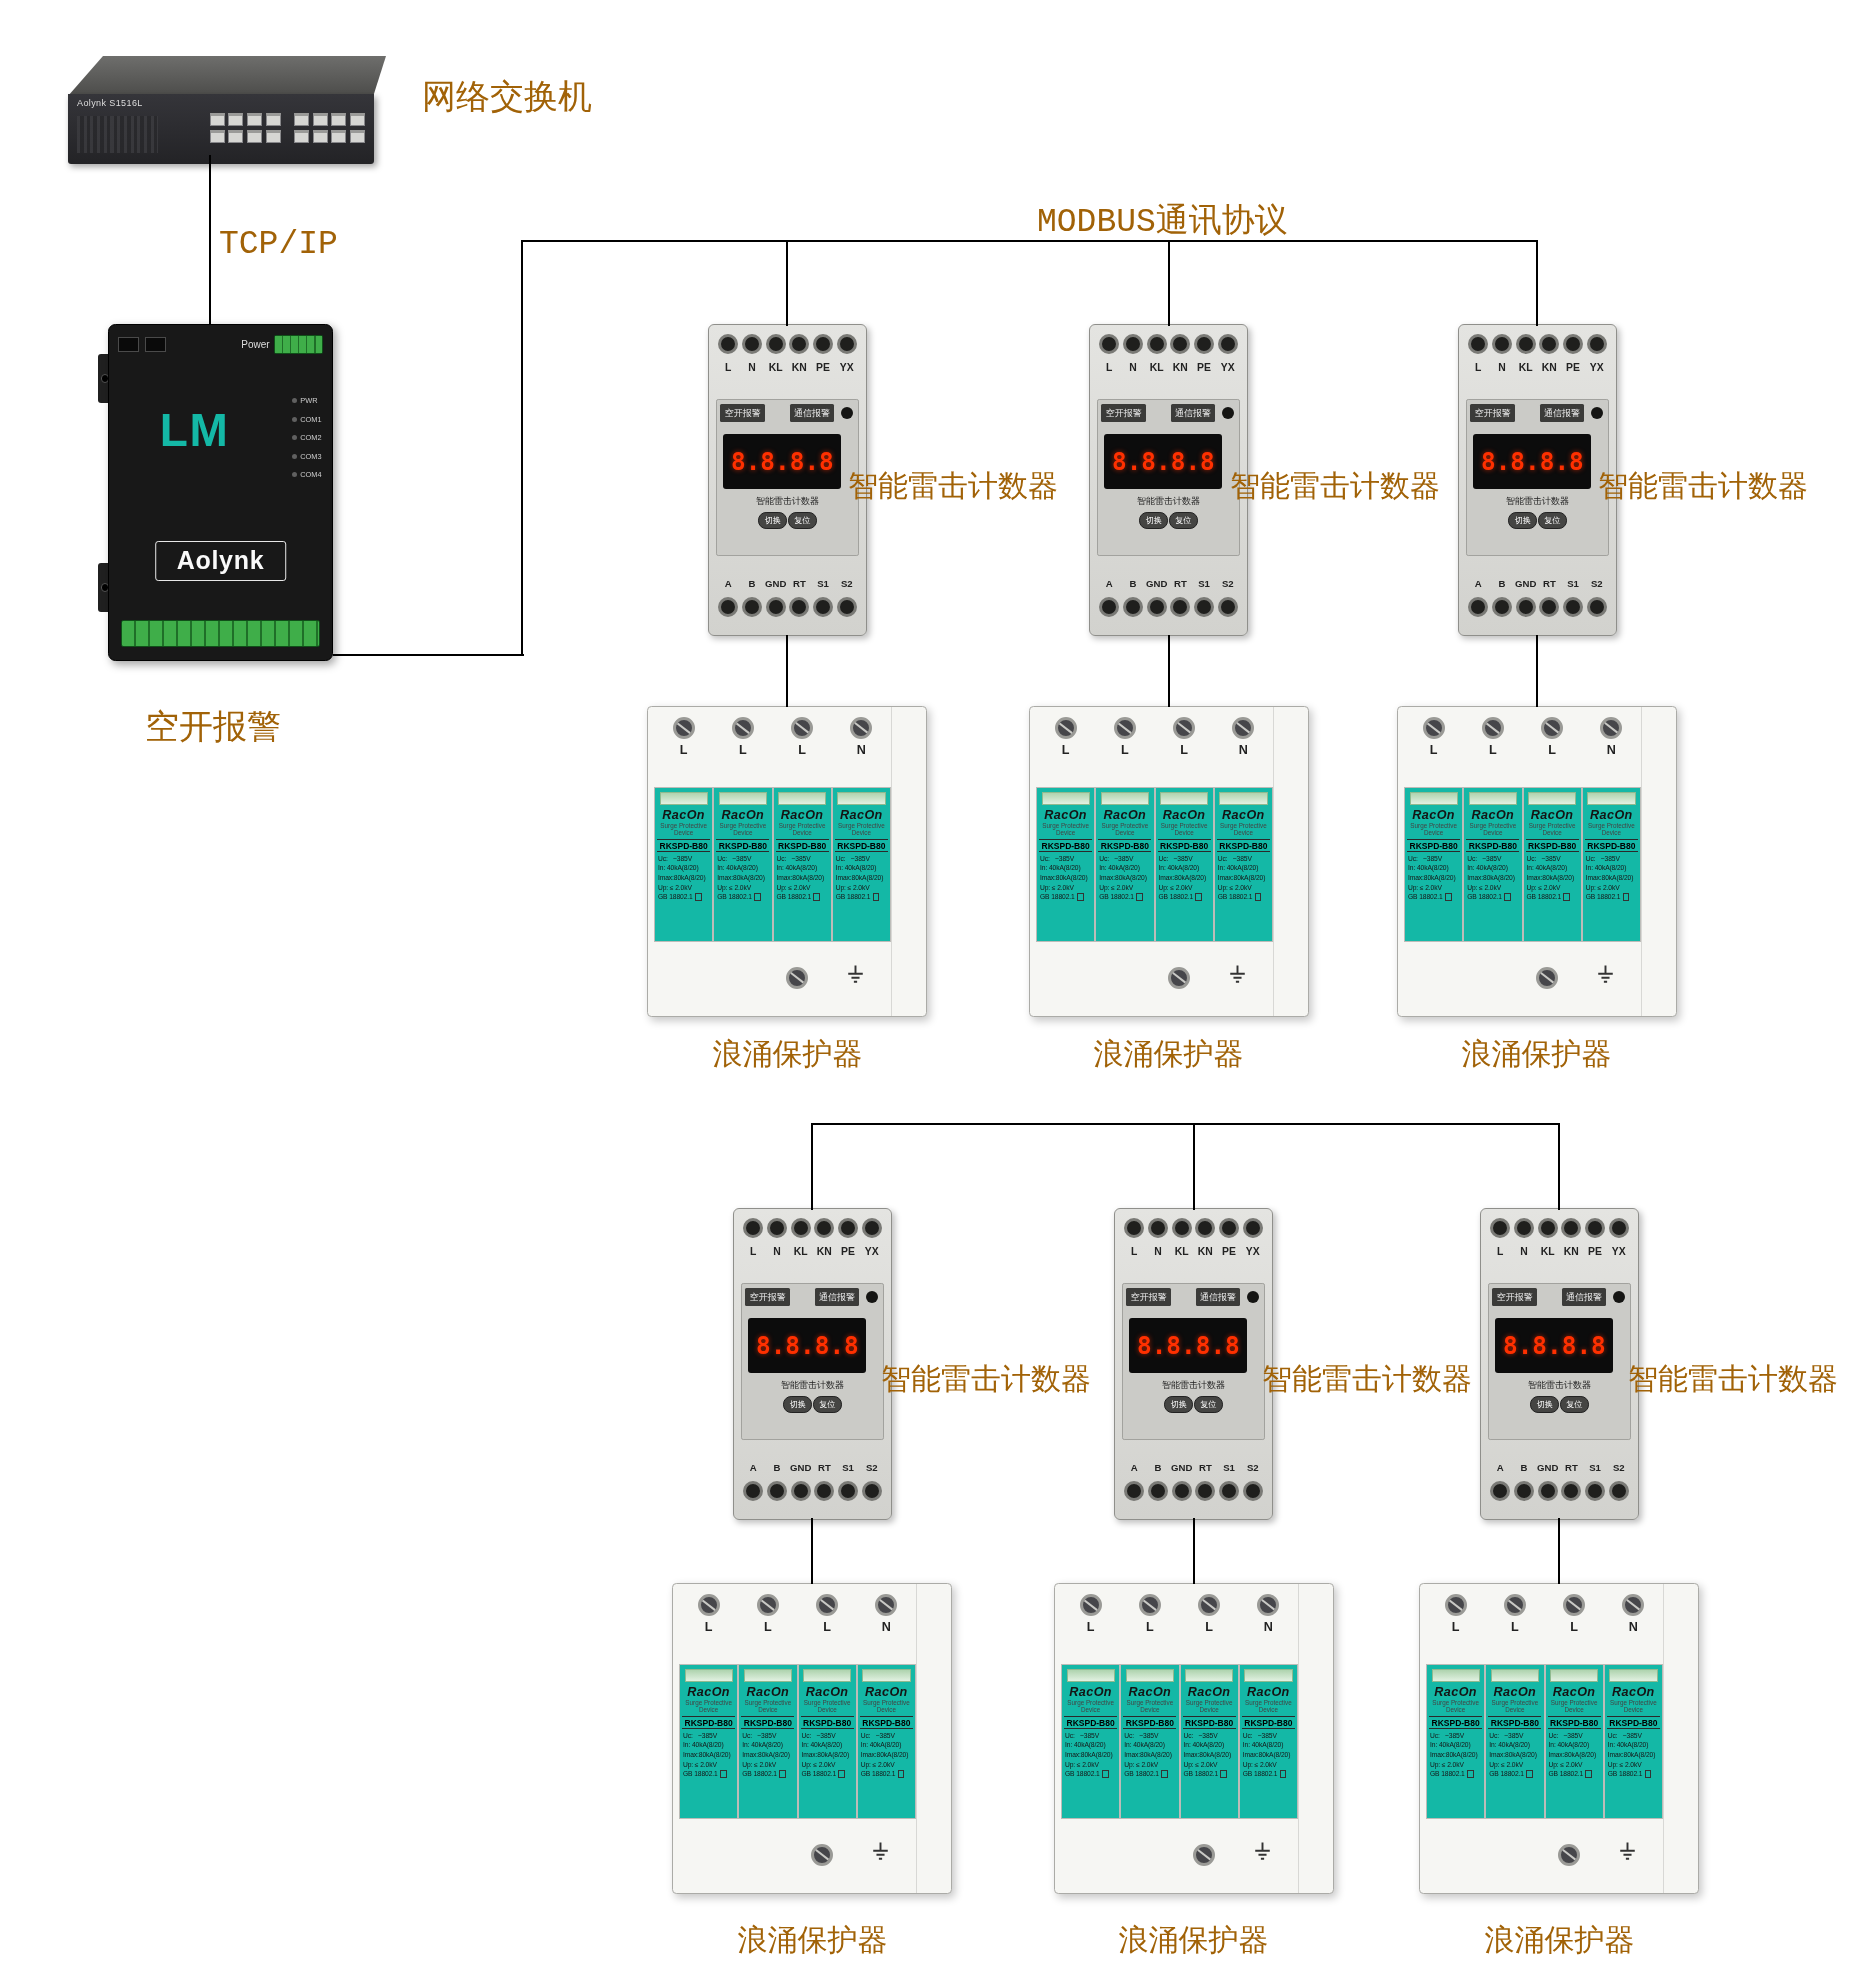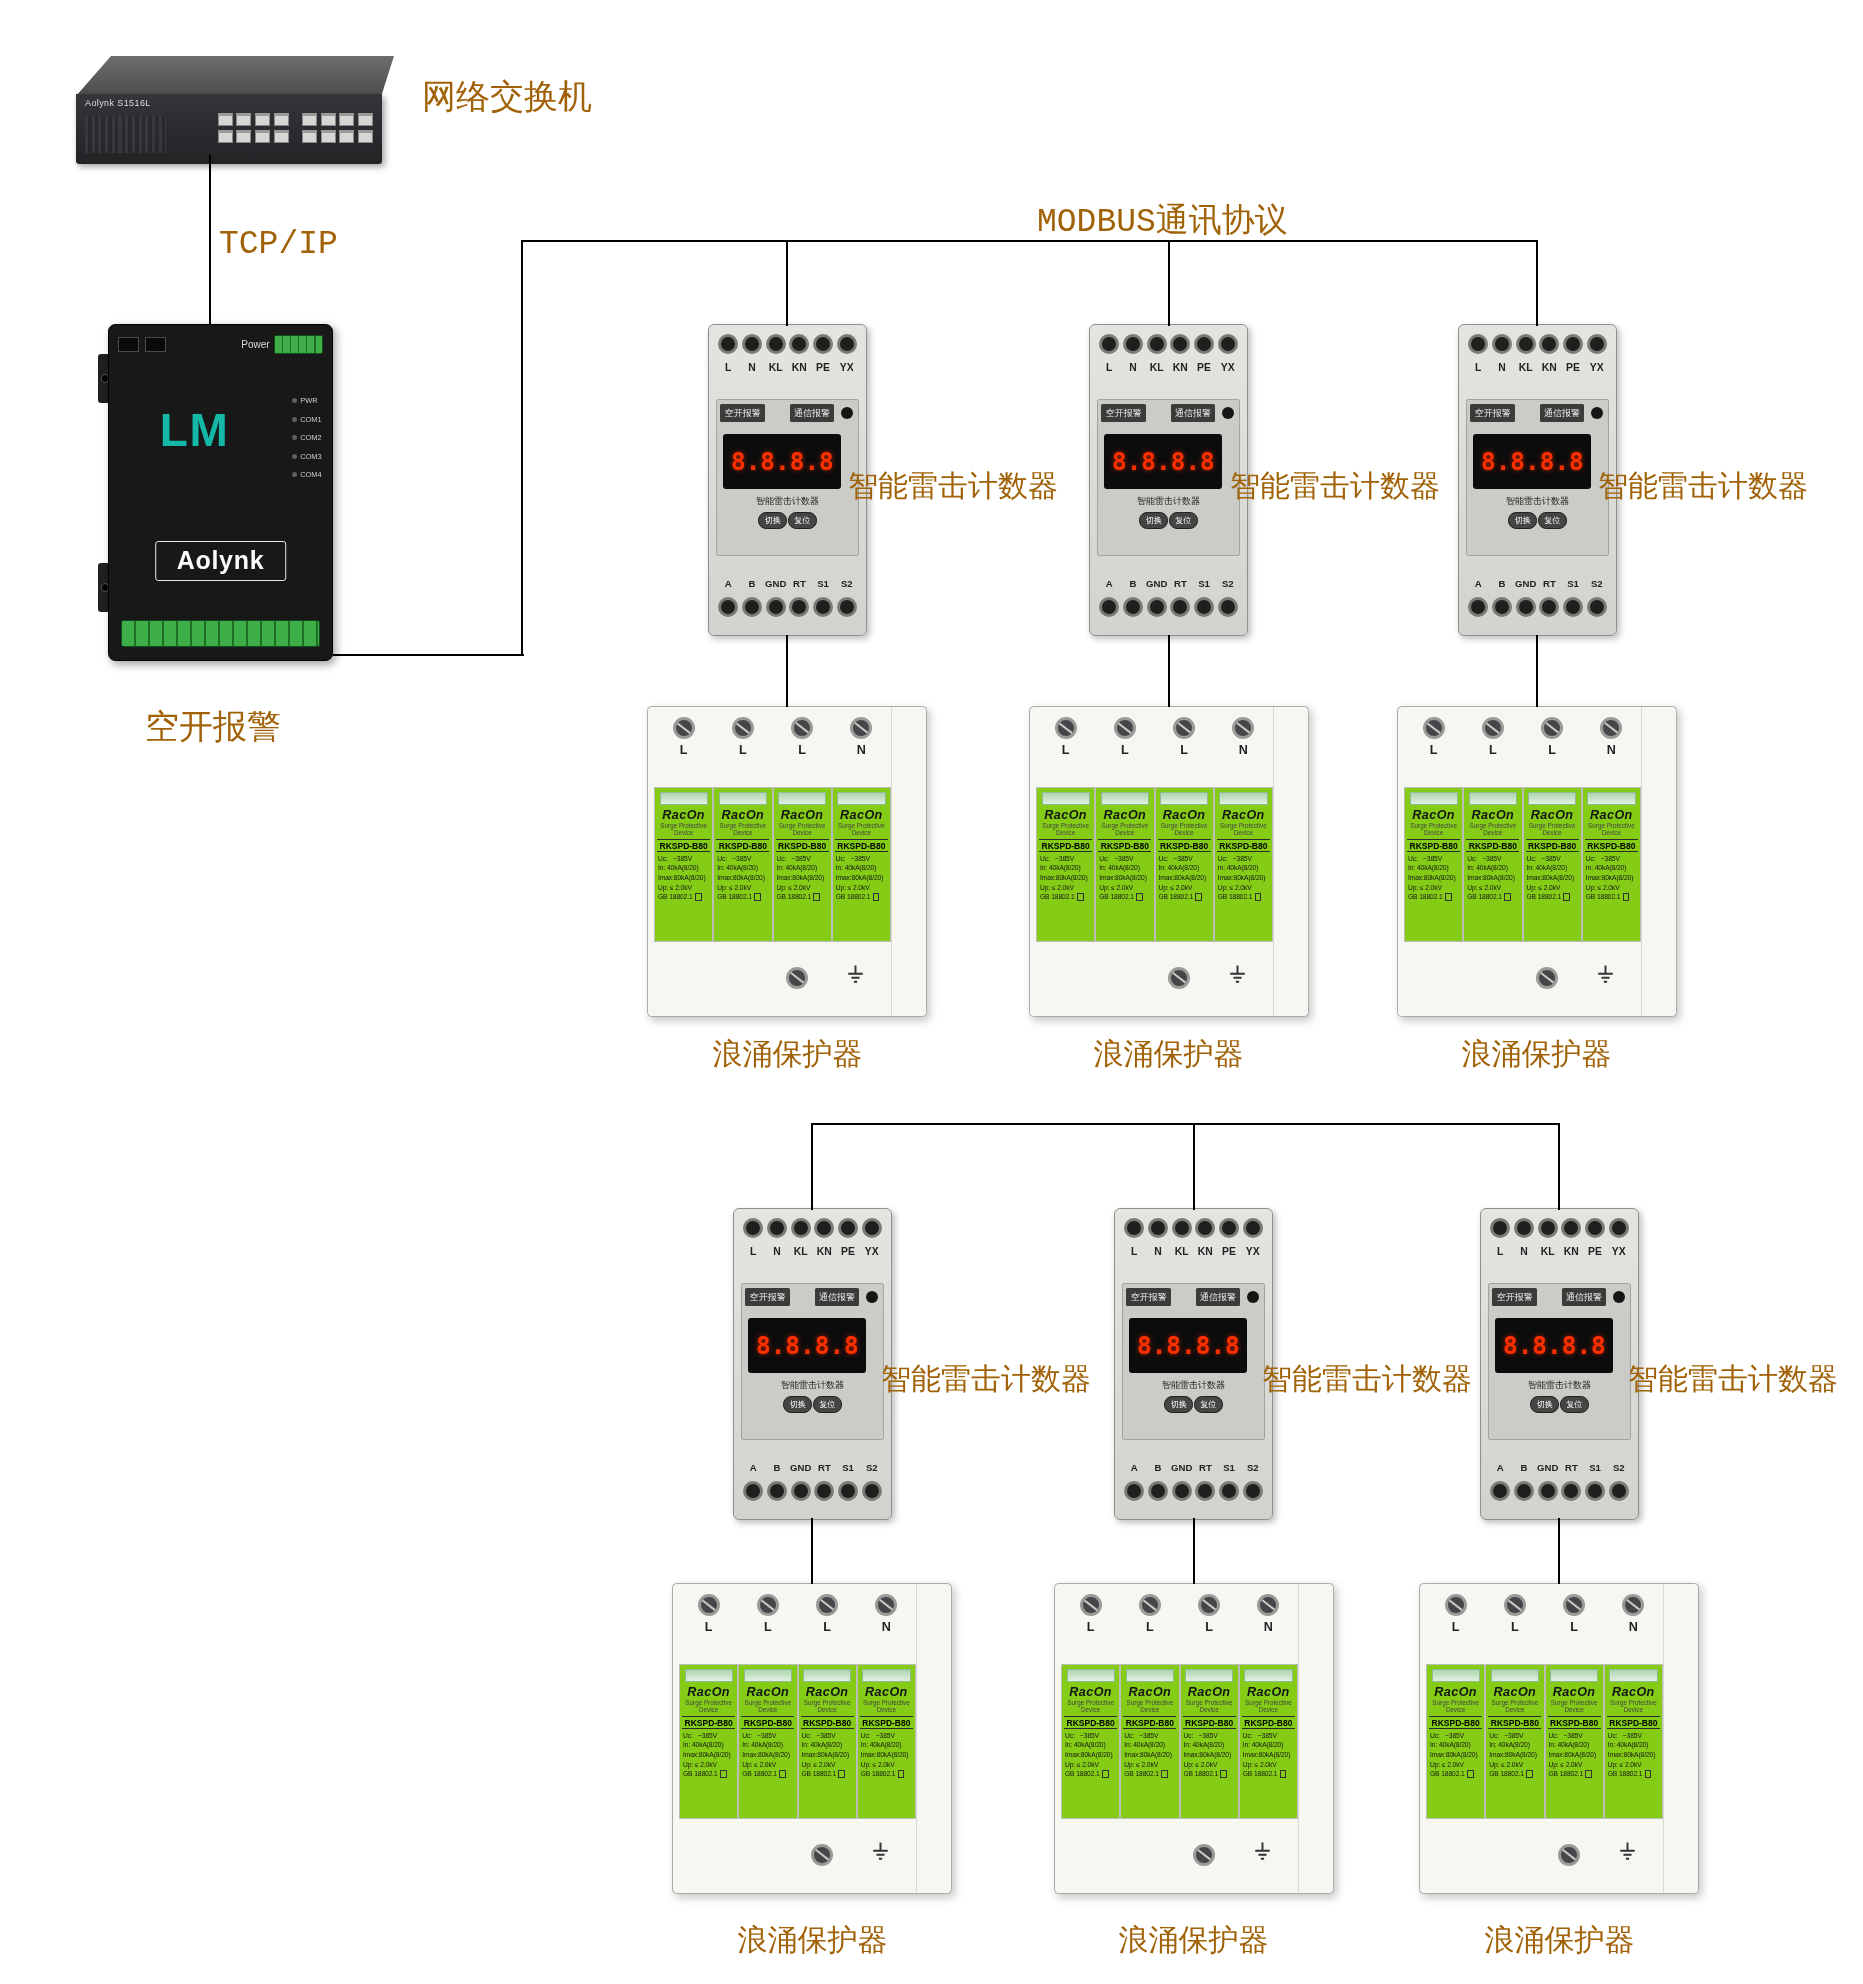--- a/index.html
+++ b/index.html
@@ -12,21 +12,21 @@
 
   
   .caption{position:absolute;font-family:"Liberation Serif",serif;color:#a16207;white-space:nowrap}
   .cap-46{font-size:34px}
   .cap-44{font-size:33px}
   .cap-40{font-size:30px}
   .centered{text-align:center}
   .mono-label{font-family:"Liberation Mono","DejaVu Sans Mono",monospace}
 
   
-  .switch{position:absolute;left:76px;top:56px;width:318px;height:83px}
+  .switch{position:absolute;left:68px;top:56px;width:318px;height:83px}
   .sw-top{position:absolute;left:0;top:0;width:318px;height:40px;background:linear-gradient(#6e6e6c,#4c4c4a);clip-path:polygon(11% 0,100% 0,96% 100%,0 100%)}
   .sw-front{position:absolute;left:0;top:38px;width:306px;height:70px;background:linear-gradient(#35353a,#232326);border-radius:0 0 3px 3px;box-shadow:2.2px 3px 6px rgba(0,0,0,.35)}
   .sw-model{position:absolute;left:9px;top:4.4px;font-size:9px;color:#ddd;letter-spacing:0.4px}
   .sw-vents{position:absolute;left:9px;top:22px;width:81px;height:37px;background:repeating-linear-gradient(90deg,#3c3c40 0 3px,#28282b 3px 6.7px);opacity:.8}
   .sw-ports{position:absolute;right:9px;top:19px;display:flex;gap:13.3px}
   .sw-portgroup{display:grid;grid-template-columns:repeat(4,1fr);gap:3.7px}
   .sw-port{width:15px;height:13.3px;background:#d6d6d3;border:0.7px solid #87878a;border-top:3px solid #9a9a98}
 
   
   .gateway{position:absolute;left:108px;top:324px;width:225px;height:337px}
@@ -68,21 +68,21 @@
 
   
   .spd{position:absolute;width:280px;height:311px;background:#f6f6f3;border:1.5px solid #ababa7;border-radius:4.4px;box-shadow:3px 3.7px 8.1px rgba(0,0,0,.22)}
   .spd-flange{position:absolute;top:0;right:0;width:35px;height:100%;border-left:0.7px solid #d8d8d5}
   .spd-screwrow{position:absolute;top:10.4px;left:6px;width:237px;display:flex}
   .spd-cell{flex:1;display:flex;flex-direction:column;align-items:center;gap:3.7px}
   .screw-b{width:22px;height:22px;border-radius:50%;background:#46464a;border:3px solid #9a9a96;position:relative;overflow:hidden}
   .screw-b::after{content:"";position:absolute;left:-1.5px;right:-1.5px;top:6.7px;height:2.2px;background:#c9c9c5;transform:rotate(38deg)}
   .spd-tlabel{font-weight:bold;font-size:12.6px;color:#222}
   .spd-modules{position:absolute;top:80px;left:6px;width:237px;height:155px;display:flex}
-  .mod{flex:1;border:0.7px solid #bcbcb8;background:#84cc16;padding:3.7px 1.5px 1.5px;display:flex;flex-direction:column;overflow:hidden}
+  .mod{flex:1;border:0.7px solid #bcbcb8;background:#14b8a6;padding:3.7px 1.5px 1.5px;display:flex;flex-direction:column;overflow:hidden}
   .mod-window{height:13.3px;border:0.7px solid #8fba8f;background:linear-gradient(#aed3ae,#e2f1e2);margin:0 3px}
   .mod-brand{font-style:italic;font-weight:900;font-size:12.6px;text-align:center;margin-top:3px;color:#141414;letter-spacing:0.4px}
   .mod-type{font-size:6.3px;line-height:7.4px;text-align:center;color:#444;white-space:nowrap}
   .mod-model{font-weight:bold;font-size:8.5px;text-align:center;border-top:1.5px solid #2a2a2a;border-bottom:1.5px solid #2a2a2a;padding:0.7px 0;margin:2.2px 0.7px 1.5px;white-space:nowrap}
   .mod-specs{font-size:6.7px;line-height:9.6px;color:#161616;padding-left:1.5px;letter-spacing:-0.1px}
   .mod-specs div{white-space:pre}
   .certbox{display:inline-block;width:6.7px;height:8.1px;border:1.1px solid #333;vertical-align:-1.5px;margin-left:2.2px}
   .spd-botscrew{position:absolute;left:138px;top:260px}
   .spd-ground{position:absolute;left:197px;top:257px;width:21px;height:21px}
 </style>

